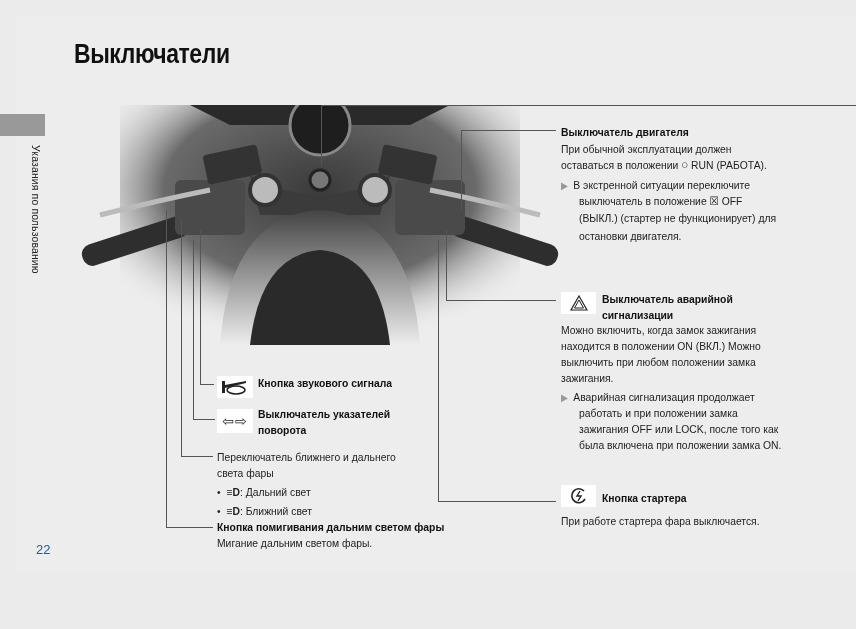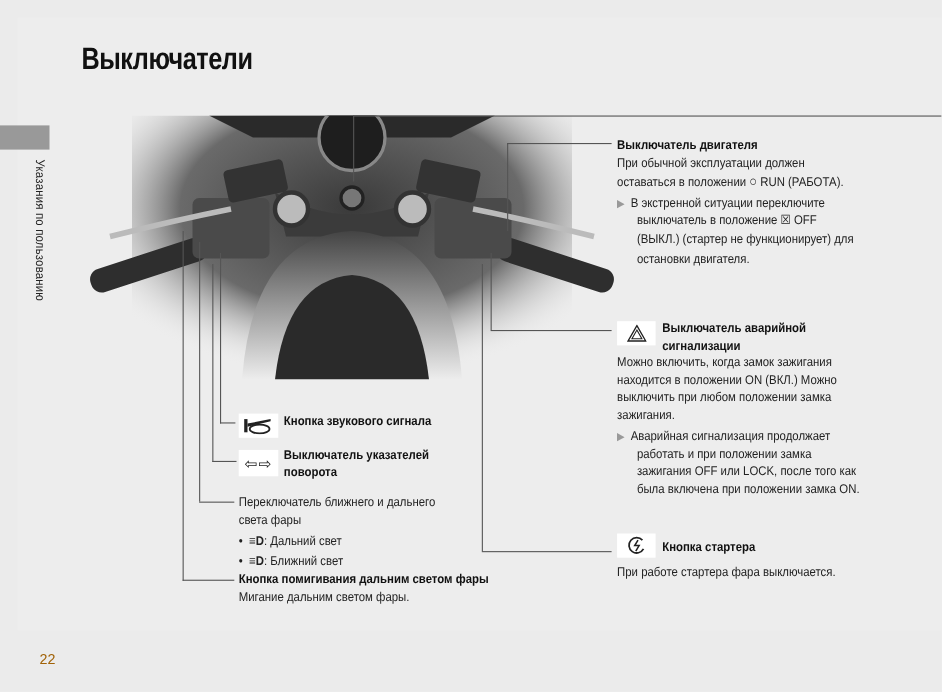--- a/index.html
+++ b/index.html
@@ -4,21 +4,21 @@
 <style>
   html, body { margin:0; padding:0; }
   body { width:856px; height:629px; background:#ebebeb; position:relative; overflow:hidden;
          font-family:"Liberation Sans", sans-serif; color:#1a1a1a; }
   .page { position:absolute; left:16px; top:16px; width:840px; height:557px; background:#ededed; }
   .title { position:absolute; left:74px; top:38px; font-size:28px; font-weight:bold; letter-spacing:-0.5px;
            transform:scaleX(0.82); transform-origin:left top; color:#111; }
   .side-tab { position:absolute; left:0; top:114px; width:45px; height:22px; background:#999; }
   .side-label { position:absolute; left:30px; top:145px; writing-mode:vertical-rl; font-size:11.5px; color:#222;
                 transform:scaleY(0.9); transform-origin:top; letter-spacing:0.2px; }
-  .page-num { position:absolute; left:36px; top:592px; font-size:13px; color:#a16207; }
+  .page-num { position:absolute; left:36px; top:542px; font-size:13px; color:#0369a1; }
   .txt { position:absolute; font-size:11.5px; line-height:16.3px; transform:scaleX(0.9); transform-origin:left top; white-space:nowrap; color:#222; }
   .bold { font-weight:bold; color:#111; }
   .iconbox { position:absolute; background:#fff; display:flex; align-items:center; justify-content:center; }
   .line { position:absolute; background:#555; }
   .tri { color:#999; font-size:10px; margin-right:6px; }
   .photo { position:absolute; left:80px; top:105px; width:480px; height:240px; }
 </style>
 </head>
 <body>
 

